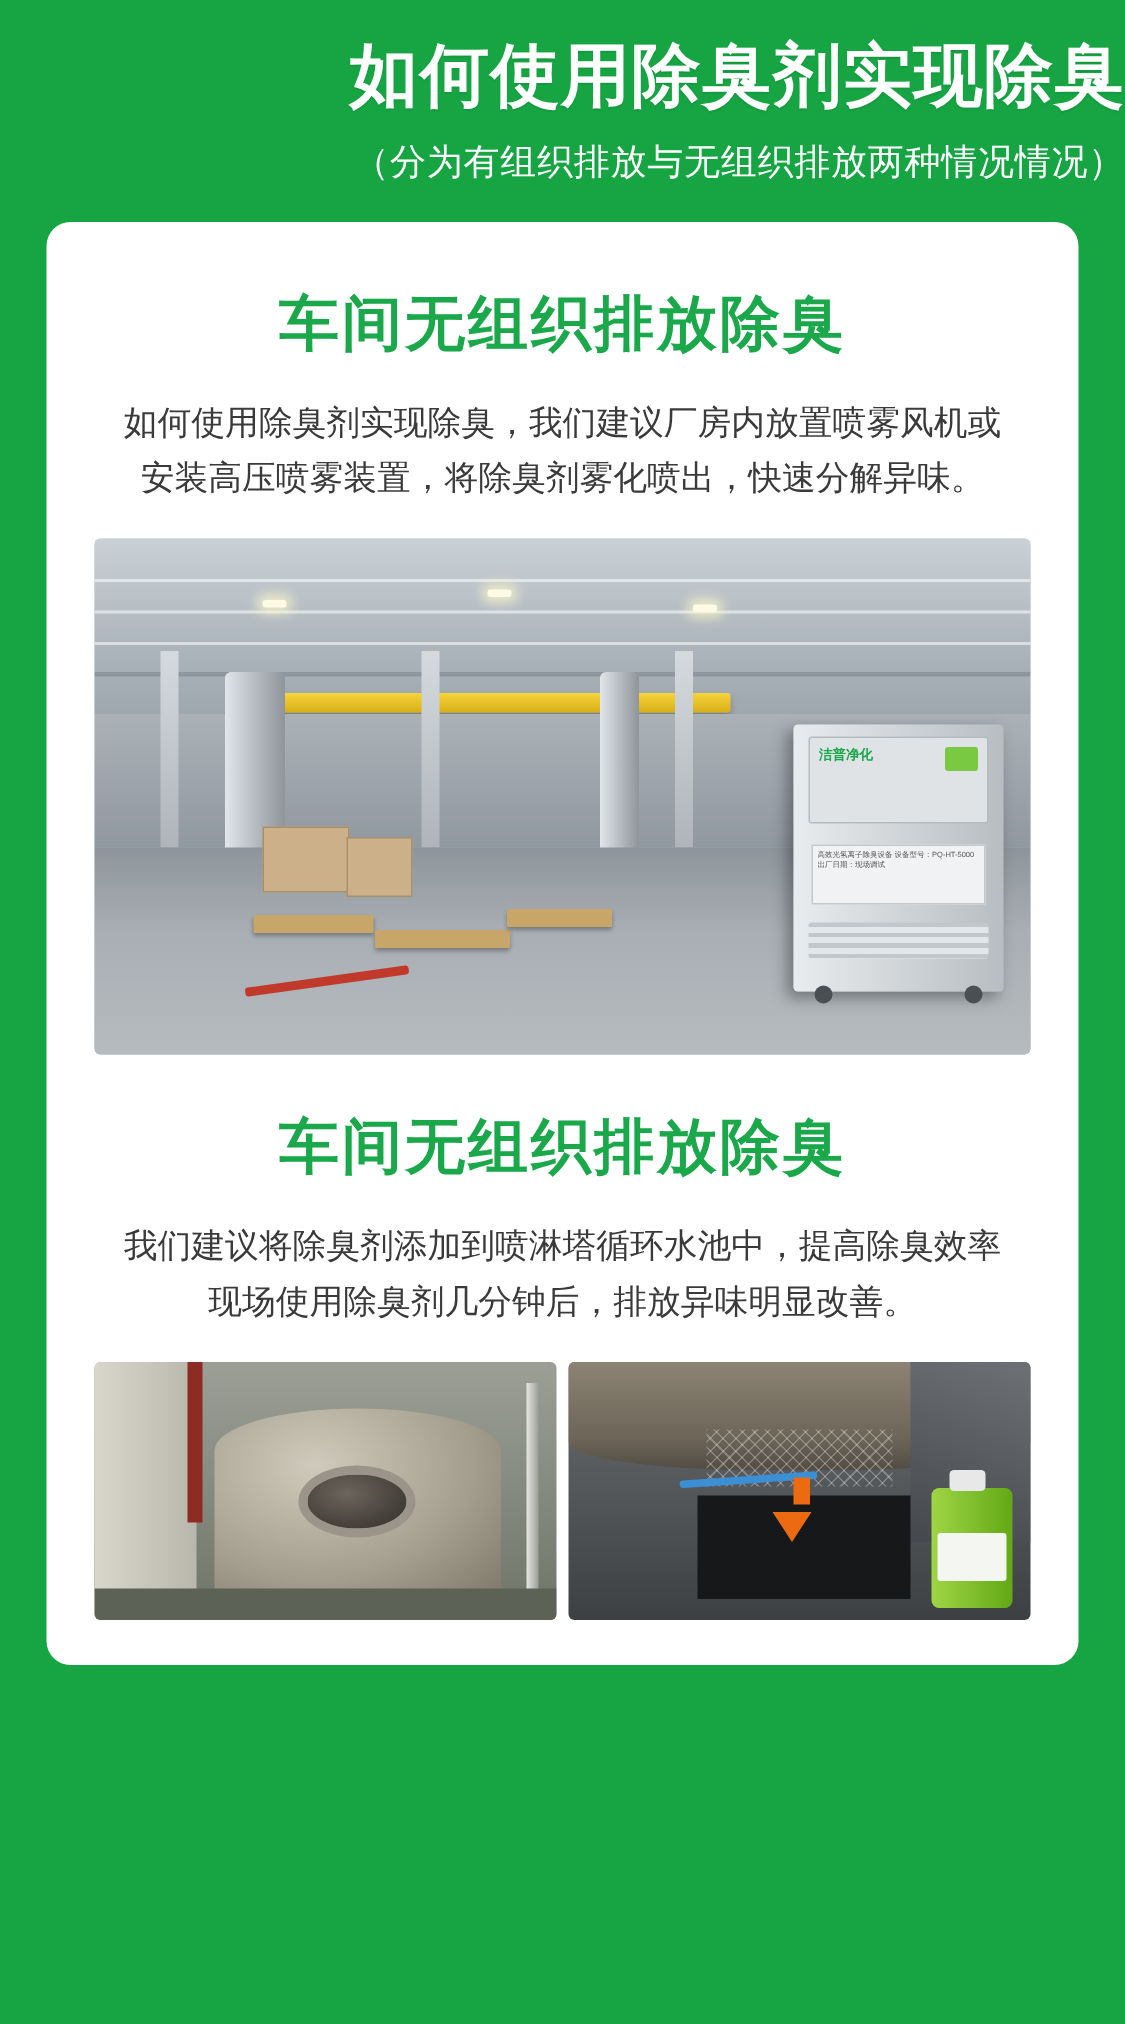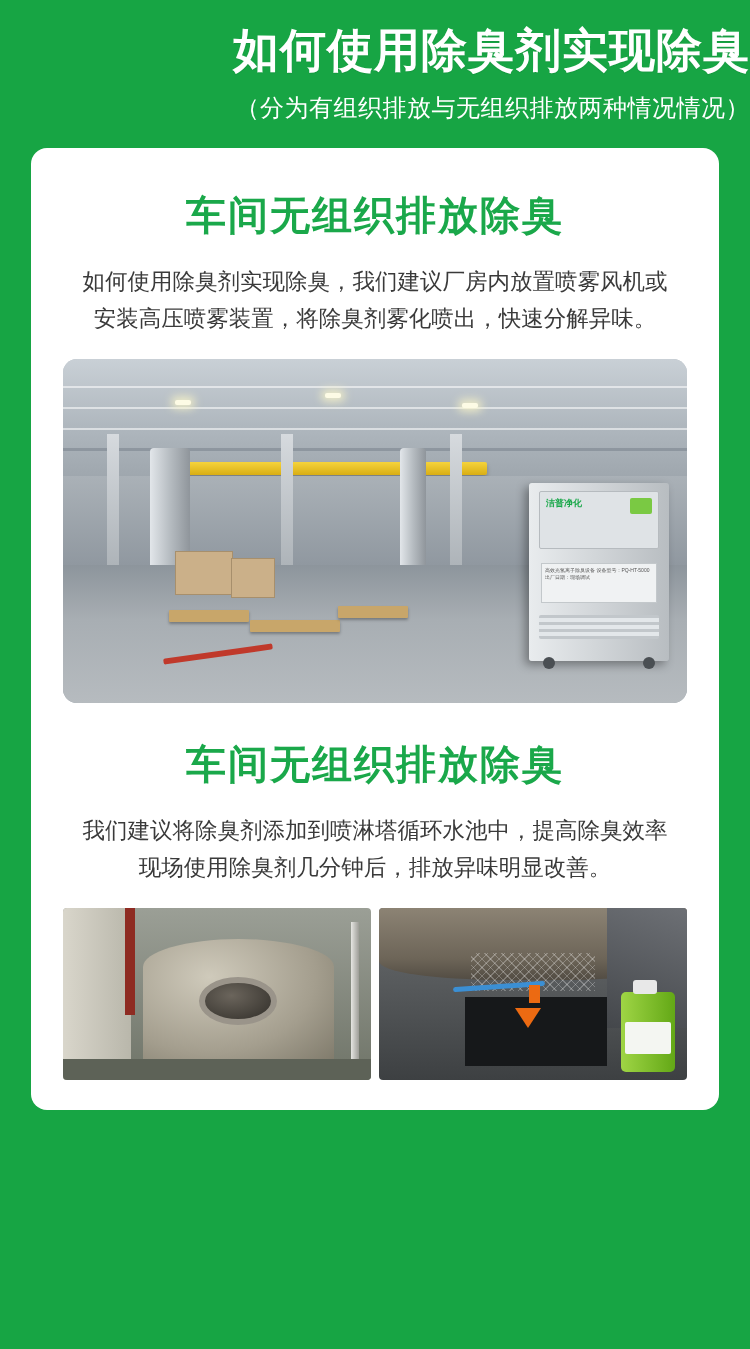--- a/index.html
+++ b/index.html
@@ -60,21 +60,21 @@
     font-size: 22.5px;
     line-height: 1.65;
     color: #3a3a3a;
     text-align: center;
     max-width: 600px;
     margin-bottom: 22px;
   }
   
   .photo1 {
     width: 624px; height: 344px;
-    border-radius: 14px;
+    border-radius: 4px;
     overflow: hidden;
     position: relative;
     background: linear-gradient(#b9c0c6, #9aa3ab);
     padding-left: 17px;
   }
   .p1-ceiling {
     position: absolute; left:0; top:0; width:100%; height:34%;
     background: linear-gradient(#c9d0d6 0%, #aeb6bd 60%, #9fa7ae 100%);
   }
   .p1-truss {

